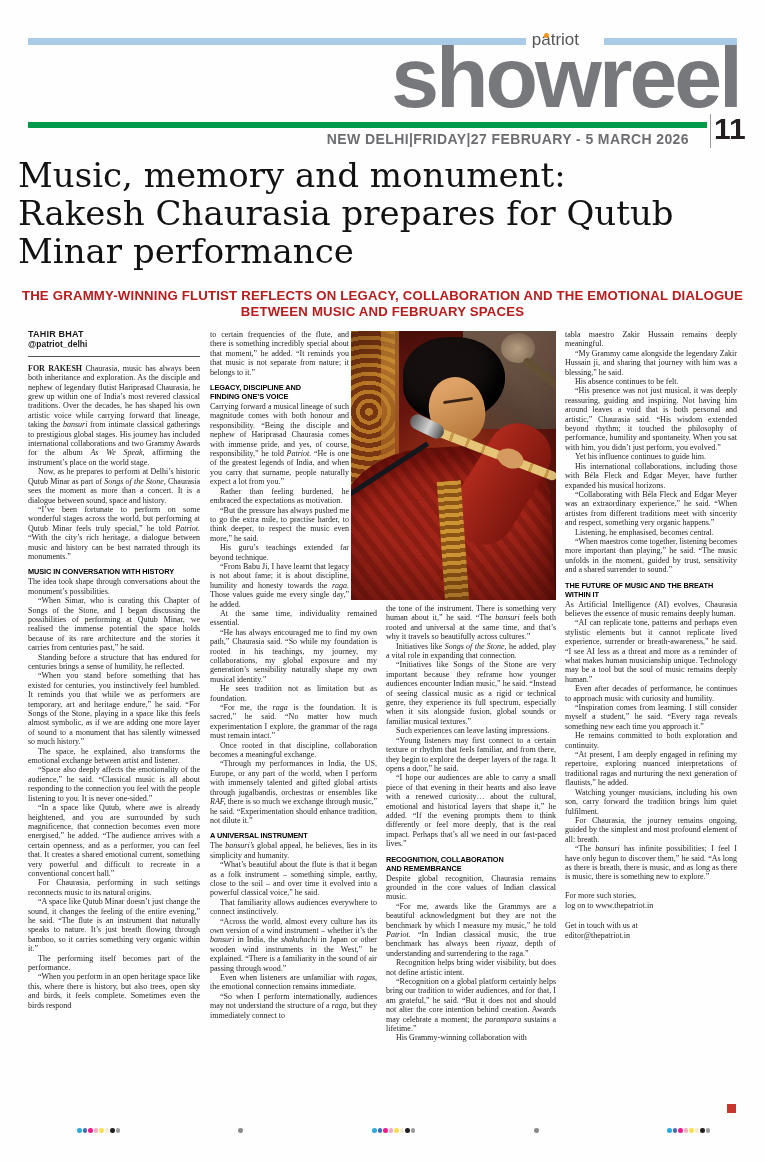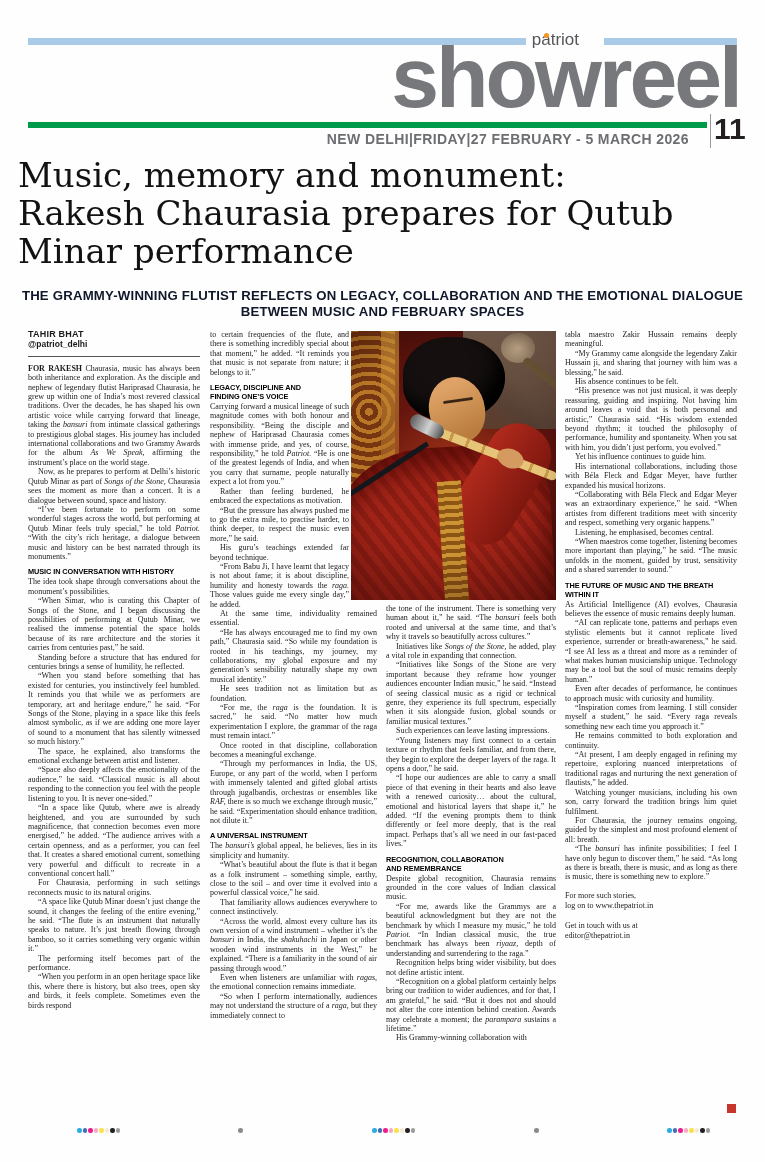--- a/index.html
+++ b/index.html
@@ -19,21 +19,21 @@
   .dateline{position:absolute;right:76px;top:131px;font-family:"Liberation Sans",sans-serif;
         font-weight:bold;font-size:14px;color:#6d6e71;letter-spacing:.4px;}
   .pageno-rule{position:absolute;left:710px;top:114px;width:1px;height:34px;background:#9a9a9a;}
   .pageno{position:absolute;left:714px;top:112px;font-family:"Liberation Sans",sans-serif;
         font-weight:bold;font-size:30px;color:#231f20;}
   
   .headline{position:absolute;left:18px;top:156px;width:729px;text-align:left;
         font-family:"DejaVu Serif",serif;font-size:34px;line-height:38px;color:#121212;}
   .subhead{position:absolute;left:18px;top:288px;width:729px;text-align:center;
         font-family:"Liberation Sans",sans-serif;font-weight:bold;font-size:13.2px;line-height:16px;
-        color:#0f172a;letter-spacing:.2px;}
+        color:#b91c1c;letter-spacing:.2px;}
   
   .col{position:absolute;top:330px;height:818px;overflow:hidden;font-size:8px;line-height:9.4px;
        text-align:justify;color:#1b1b1b;}
   .col p{margin:0;text-indent:10px;}
   .col p.flush{text-indent:0;}
   .col p.contact{text-indent:0;text-align:left;margin-top:9px;line-height:10.5px;}
   .col h4{margin:6px 0 1px;font-family:"Liberation Sans",sans-serif;font-weight:bold;font-size:8px;
        line-height:9px;color:#000;text-align:left;white-space:pre-line;letter-spacing:-.1px;
        transform:scaleX(.92);transform-origin:left;width:108%;}
   .col1{left:28px;width:172px;}

